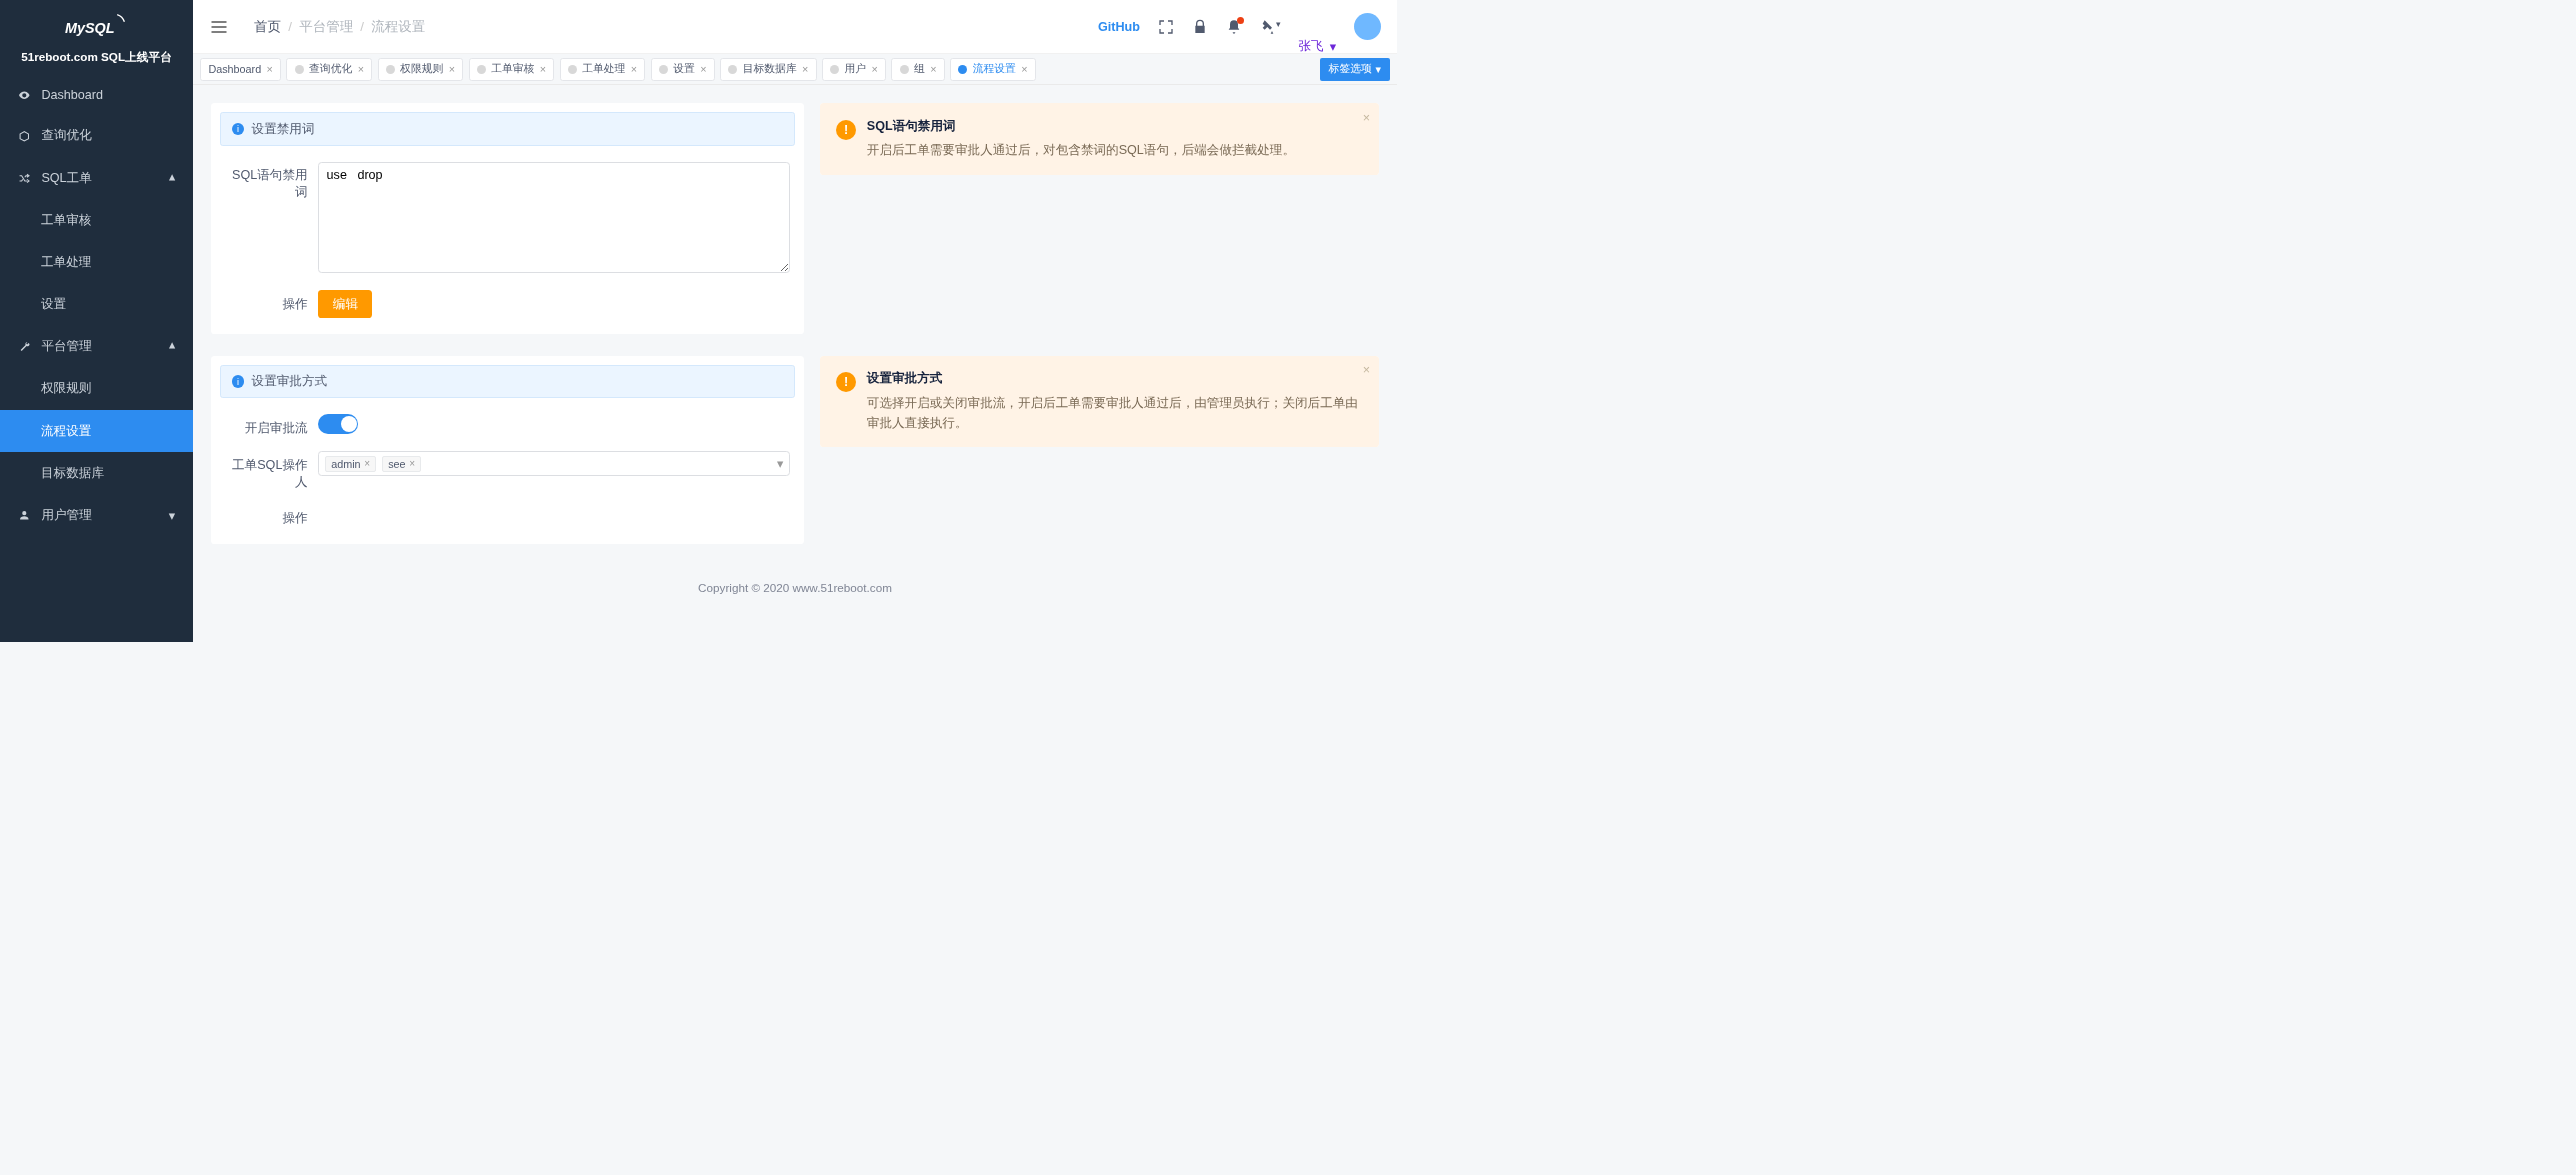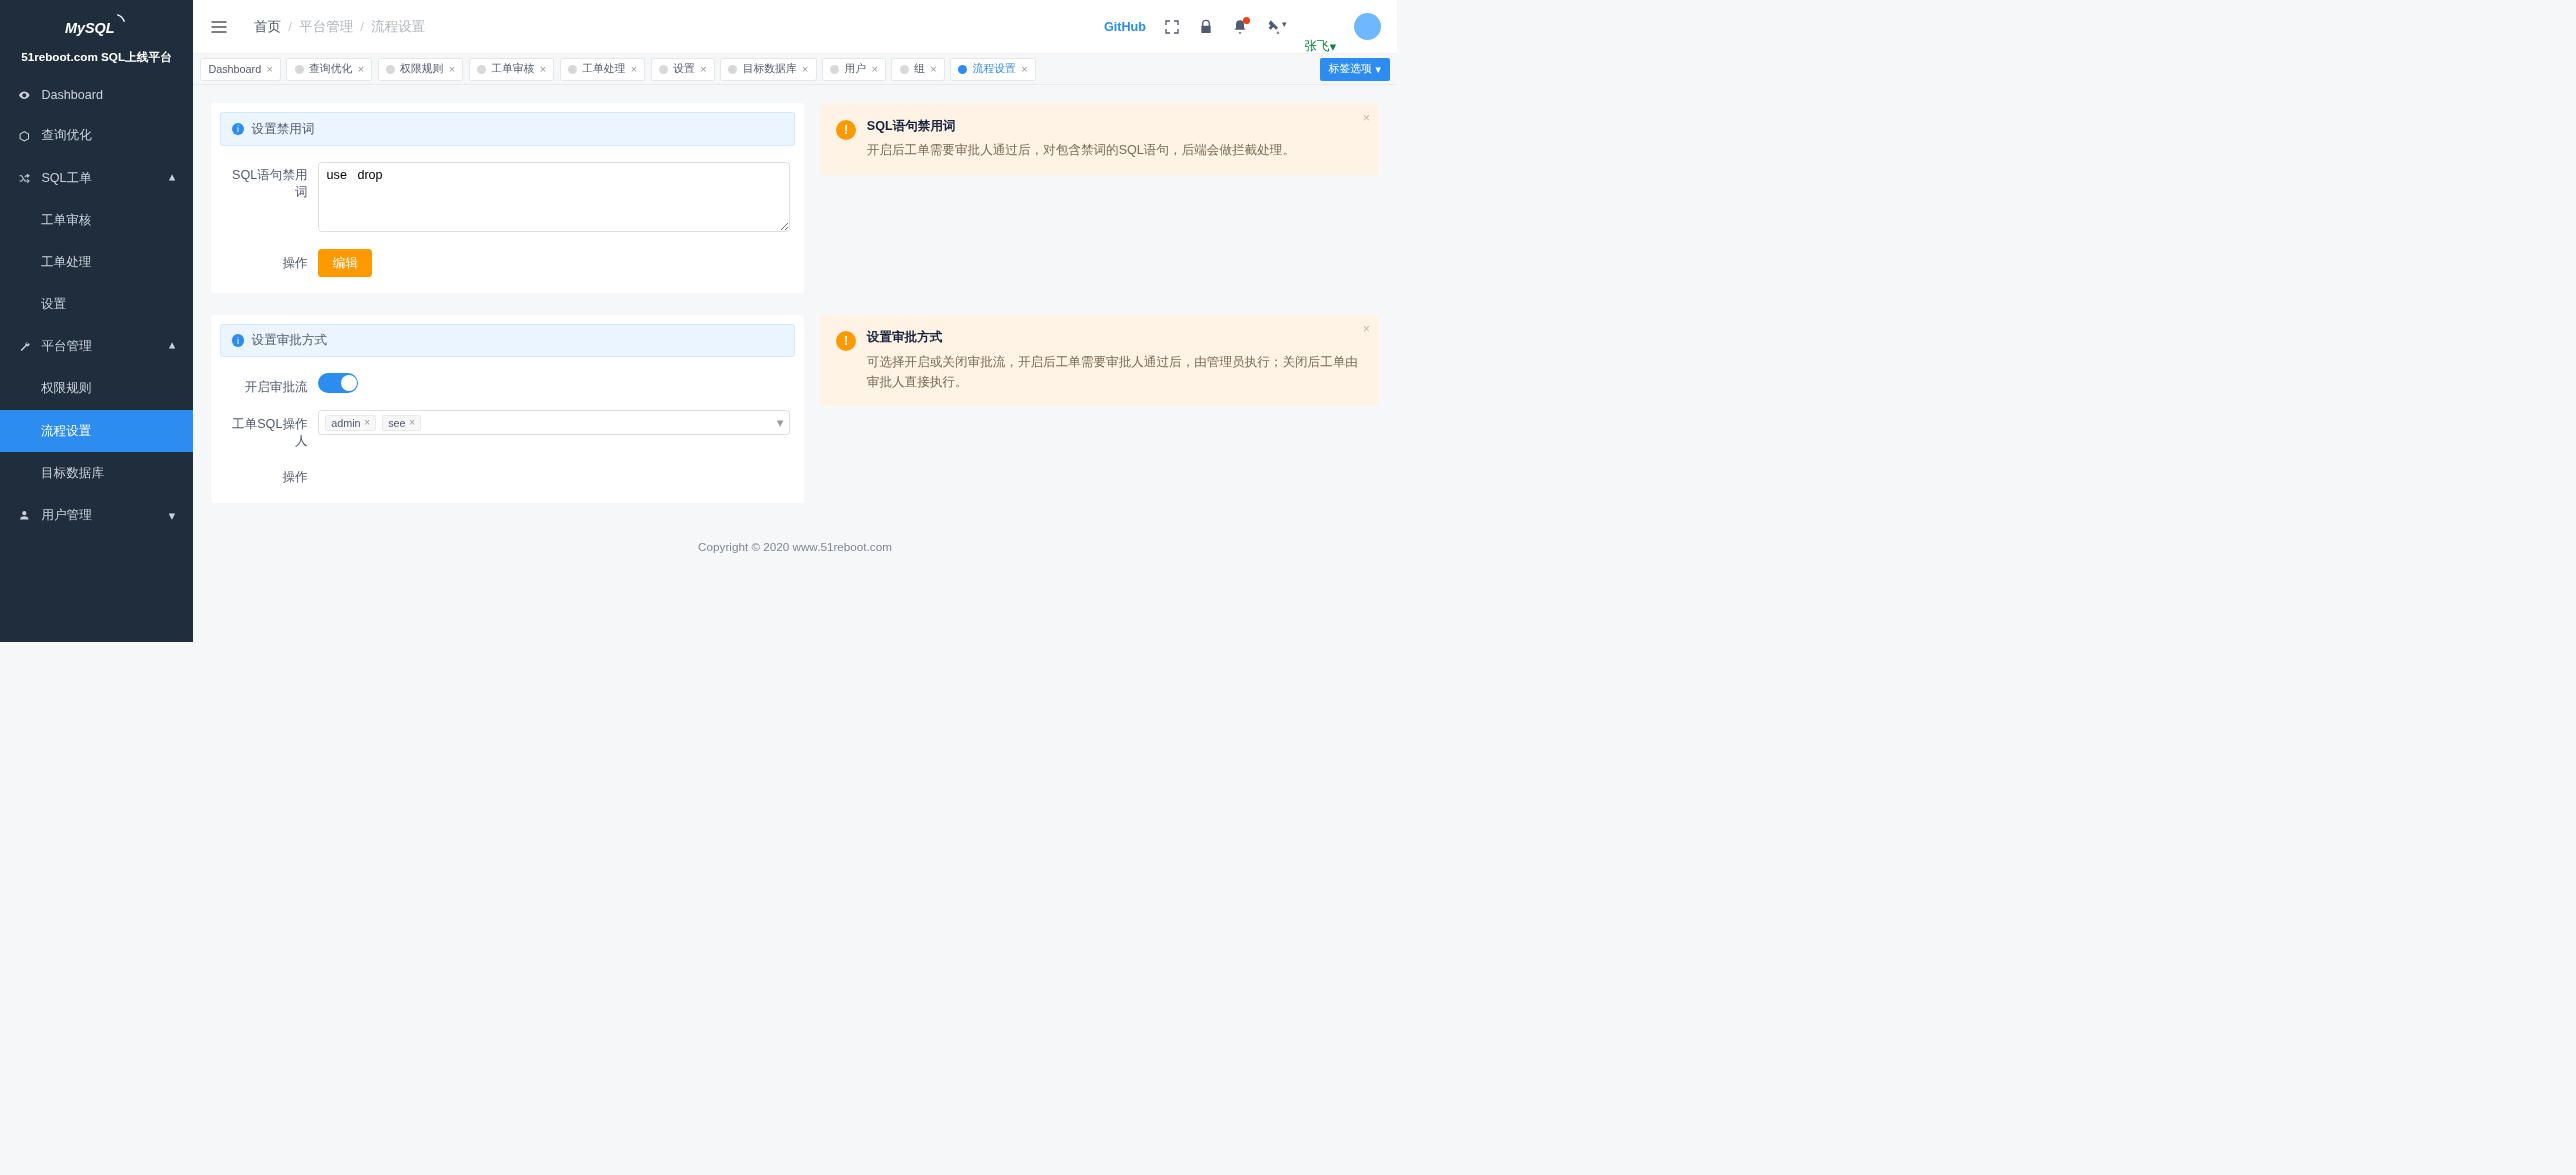--- a/index.html
+++ b/index.html
@@ -23,21 +23,21 @@
   .header { height: 54px; display: flex; align-items: center; padding: 0 16px; border-bottom: 0.9px solid #f1f1f1; }
   .hamburger { margin-right: 25px; cursor:pointer; }
   .breadcrumb { display: flex; align-items: center; font-size: 13.5px; gap: 7.2px; }
   .breadcrumb .sep { color: #ccc; }
   .breadcrumb .bc { color: #515a6e; }
   .breadcrumb .bc.muted { color: #b0b6bd; }
   .header-right { margin-left: auto; display: flex; align-items: center; gap: 18px; }
   .header-icon { cursor: pointer; position: relative; display:inline-flex; }
   .github-link { color: #2d8cf0; font-weight: bold; }
   .bell-dot { position: absolute; top: -1.8px; right: -1.8px; width: 7.2px; height: 7.2px; background: #ed4014; border-radius: 50%; }
-  .user-name { color: #15803d; cursor: pointer; display:flex; align-items:center; gap:0;margin-top:39px; }
+  .user-name { color: #6d28d9; cursor: pointer; display:flex; align-items:center; gap:6px;margin-top:39px; }
   .avatar { width: 27px; height: 27px; border-radius: 50%; background: #6fb8ff; }
   
   .tabs-bar { display: flex; align-items: center; padding: 3.6px 7.2px; background: #f5f7f9; border-bottom: 0.9px solid #eaeaea; gap: 5.4px; }
   .tabs-list { display: flex; gap: 5.4px; flex: 1; min-width:0; overflow:hidden; }
   .tab { background: #fff; border: 0.9px solid #e4e6ea; border-radius: 2.7px; padding: 3.6px 7.2px; display: flex; align-items: center; gap: 5.4px; cursor: pointer; font-size: 10.8px; white-space:nowrap; }
   .tab .dot { width: 9px; height: 9px; border-radius: 50%; background: #d8d8d8; }
   .tab.active .dot { background: #2d8cf0; }
   .tab.active { color: #2d8cf0; }
   .tab .close { color: #999; }
   .tabs-action { background: #2d8cf0; color: #fff; padding: 4.5px 9px; border-radius: 2px; cursor: pointer; font-size: 10.8px; display:flex; align-items:center; gap:3.6px;}
@@ -45,21 +45,21 @@
   .content { flex:1; padding: 18px; background: #f5f7f9; overflow: auto; }
   .row { display: flex; gap: 16px; margin-bottom: 21.6px; align-items:flex-start; }
   .card { background: #fff; border-radius: 3.6px; }
   .card.left { flex: 0 0 593px; padding-bottom: 9px; }
   .card.right { flex: 1; }
   .section-banner { background: #ebf5ff; border: 0.9px solid #d4e8fc; border-radius: 2.7px; padding: 7.2px 10.8px; margin: 9px; display:flex; align-items:center; gap:7.2px; }
   .section-banner .info-ic { width:12.6px;height:12.6px;border-radius:50%;background:#2d8cf0; color:#fff; font-size:9px; display:flex;align-items:center;justify-content:center; flex:none; }
   .form-row { display: flex; padding: 7.2px 14.4px; }
   .form-label { width: 93px; text-align: right; padding-right: 10.8px; padding-top: 5.4px; color:#515a6e; }
   .form-ctrl { flex: 1; }
-  textarea.ta { width: 100%; height: 70px; border: 0.9px solid #dcdee2; border-radius: 3.6px; padding: 5.4px 7.2px; font-family: inherit; font-size: 12.6px; resize: both; }
+  textarea.ta { width: 100%; height: 111px; border: 0.9px solid #dcdee2; border-radius: 3.6px; padding: 5.4px 7.2px; font-family: inherit; font-size: 12.6px; resize: both; }
   .btn { display:inline-block; padding: 5.4px 14.4px; border-radius: 3.6px; border:none; cursor:pointer; font-size:12.6px; }
   .btn-warn { background: #ff9900; color: #fff; }
   .btn-primary { background: #2d8cf0; color: #fff; }
   .switch { width: 40px; height: 20px; background: #2d8cf0; border-radius: 10px; position: relative; cursor:pointer; }
   .switch .knob { position:absolute; right:1.8px; top:1.8px; width:16px; height:16px; background:#fff; border-radius:50%; }
   .tags-input { border:0.9px solid #dcdee2; border-radius:3.6px; padding:3.6px 5.4px; display:flex; align-items:center; gap:5.4px; }
   .tag-chip { background:#f7f7f7; border:0.9px solid #e8eaec; border-radius:2px; padding: 0.9px 5.4px; font-size:10.8px; display:flex; align-items:center; gap:3.6px; }
   .tag-chip .x { color:#999; cursor:pointer; font-size:10px; }
   .tags-input .chev-down { margin-left:auto; color:#999; }
   .alert-card { background:#fff3e6; border-radius:3.6px; padding:14.4px 16px; display:flex; gap:10.8px; position:relative; }

